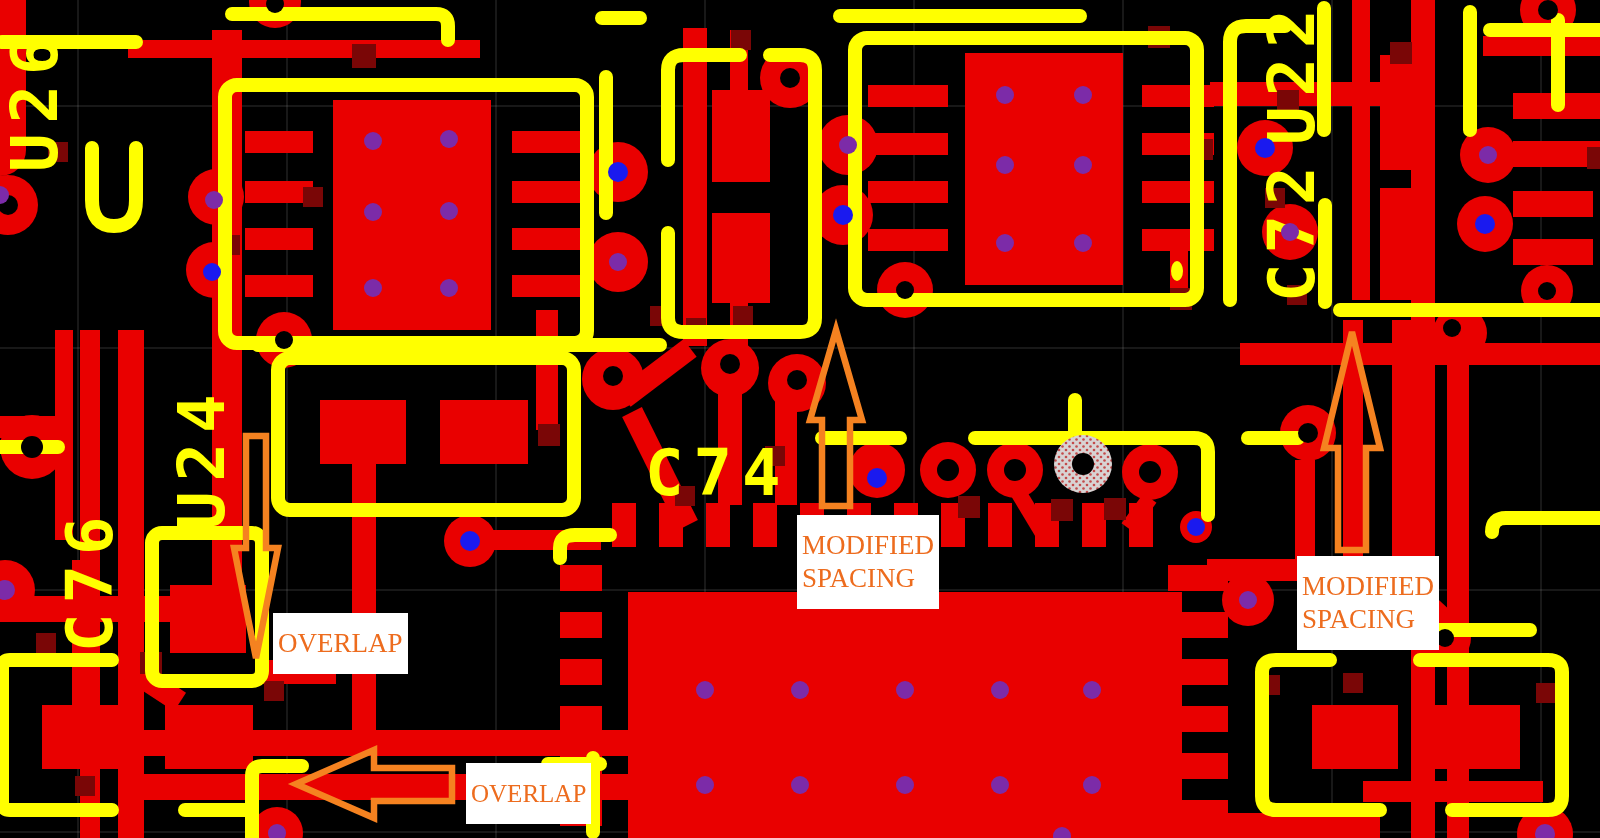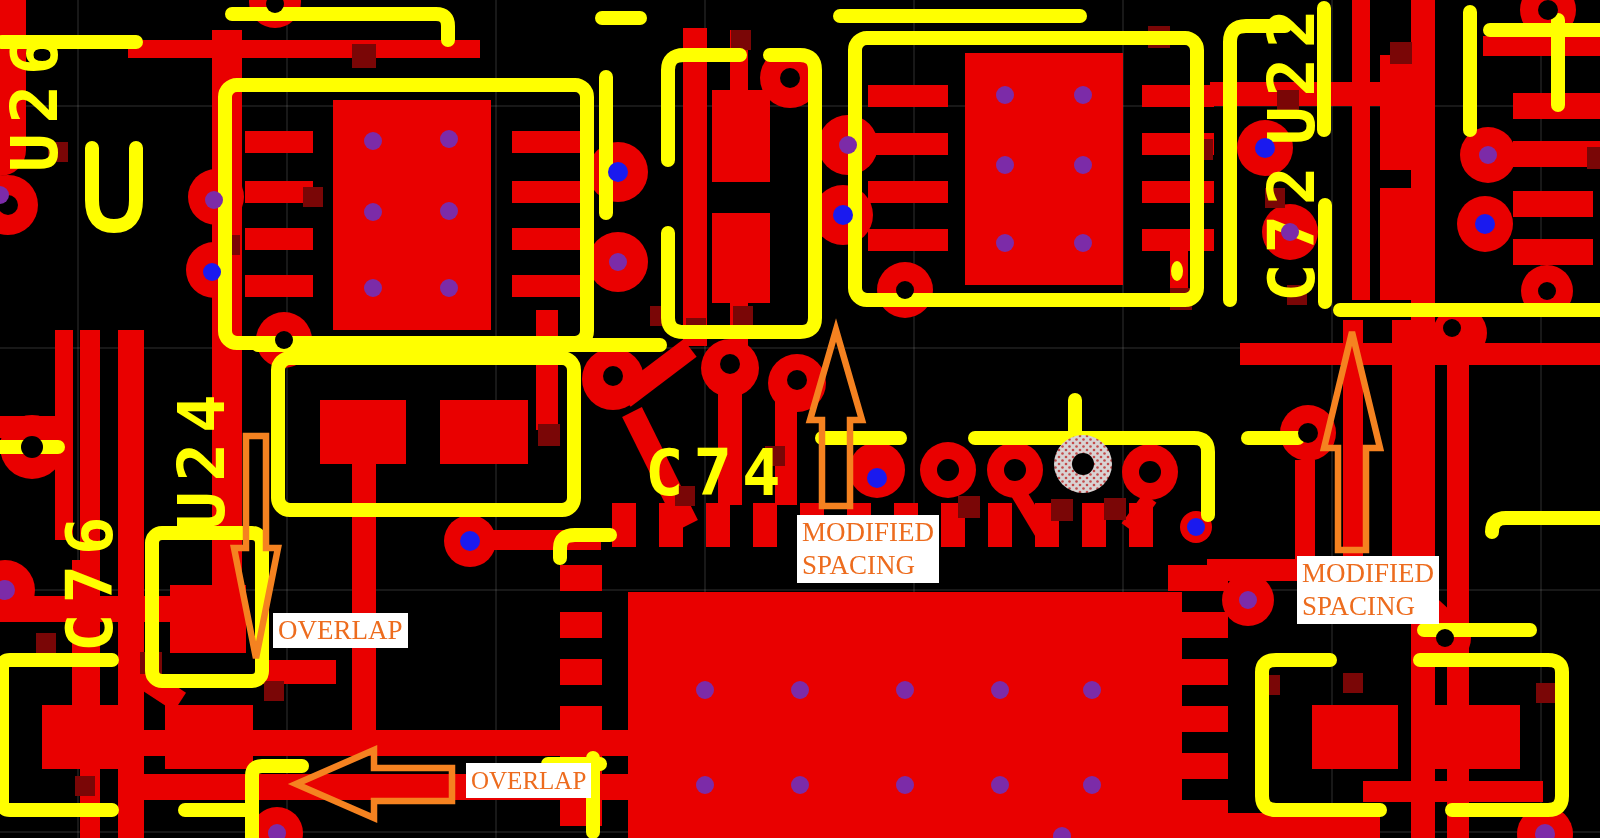--- a/index.html
+++ b/index.html
@@ -3,21 +3,21 @@
 <meta charset="utf-8">
 <style>
   html,body{margin:0;padding:0;background:#000;}
   #stage{position:relative;width:1600px;height:838px;overflow:hidden;background:#000;
          font-family:"Liberation Sans",sans-serif;}
   #pcb{position:absolute;left:0;top:0;}
   .des{font-family:"DejaVu Sans Mono",monospace;font-weight:700;font-size:64px;
        letter-spacing:10px;fill:#FFFF00;}
   .anno-label{position:absolute;background:#FFFFFF;color:#ED6C1E;
        font-family:"Liberation Serif",serif;font-size:27px;line-height:33px;
-       padding:1px 5px;white-space:nowrap;z-index:5;}
+       padding:14px 5px;white-space:nowrap;z-index:5;}
   .anno-label.small{font-size:25px;}
   .cu{fill:#E90000;}
   .cuS{stroke:#E90000;fill:none;}
   .sk{stroke:#FFFF00;stroke-width:14;fill:none;stroke-linecap:round;stroke-linejoin:round;}
   .via{fill:#7A0606;}
   .hole{fill:#000000;}
   .pu{fill:#7C2BA8;}
   .bl{fill:#1A1AEF;}
   .grid{stroke:rgba(225,225,225,0.22);stroke-width:1;}
   .arrow{stroke:#F58220;stroke-width:6.5;fill:none;stroke-linejoin:miter;}

